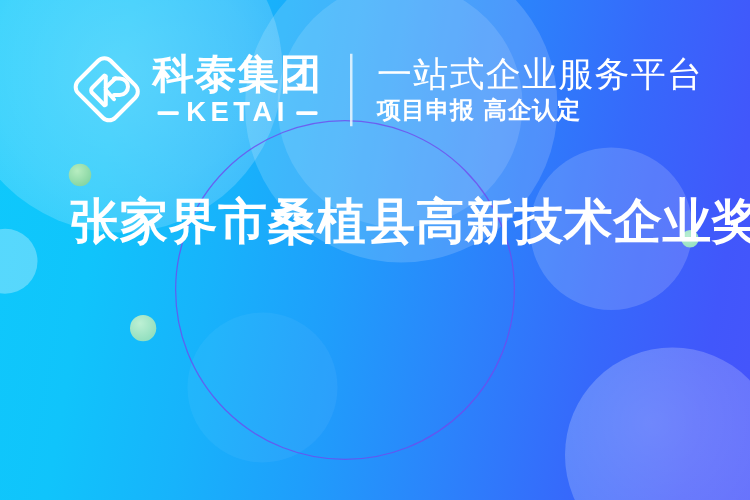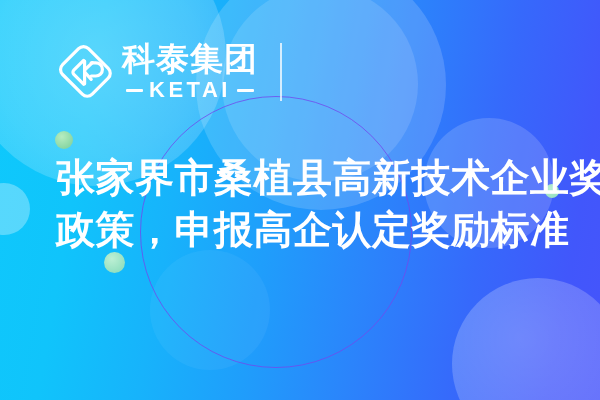--- a/index.html
+++ b/index.html
@@ -262,21 +262,24 @@
         <div class="logo-en-row">
           <span class="logo-rule"></span>
           <span class="logo-en">KETAI</span>
           <span class="logo-rule"></span>
         </div>
       </div>
     </div>
 
     <div class="divider"></div>
 
+    <div class="tagline">
+      <div class="tagline-main">一站式企业服务平台</div>
+      <div class="tagline-sub">项目申报 高企认定</div>
+    </div>
 
   </div>
 
   <div class="headline">
     <div class="headline-line">张家界市桑植县高新技术企业奖励</div>
-    <div class="headline-line">政策，申报高企认定奖励标准</div>
   </div>
 
 </div>
 
 </body></html>

